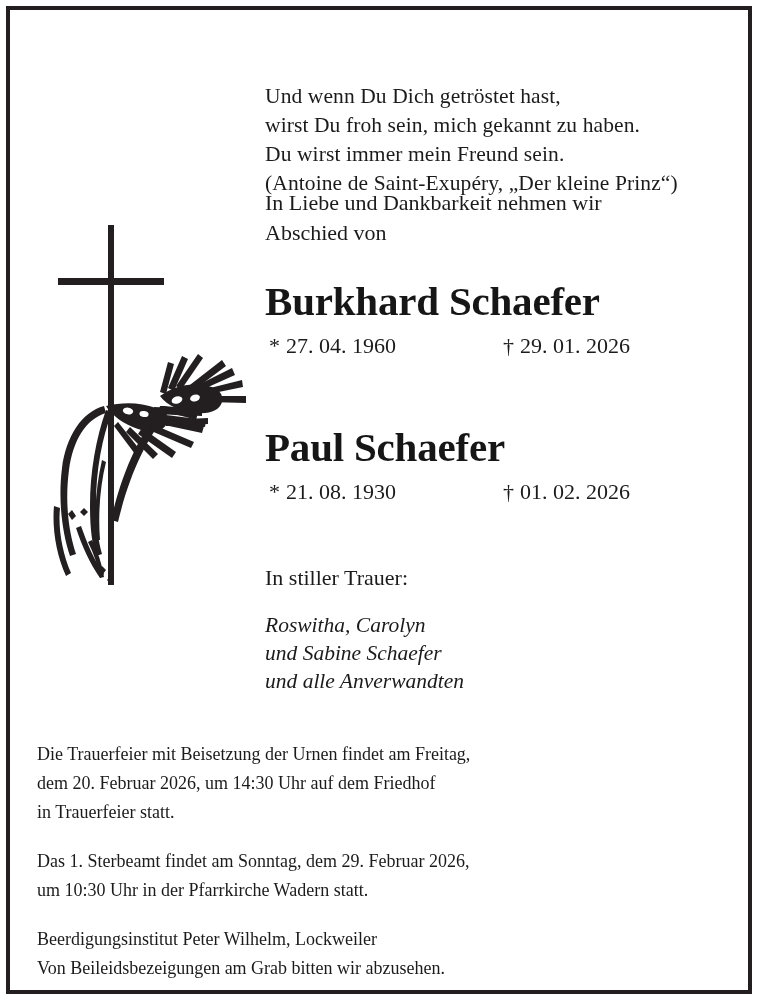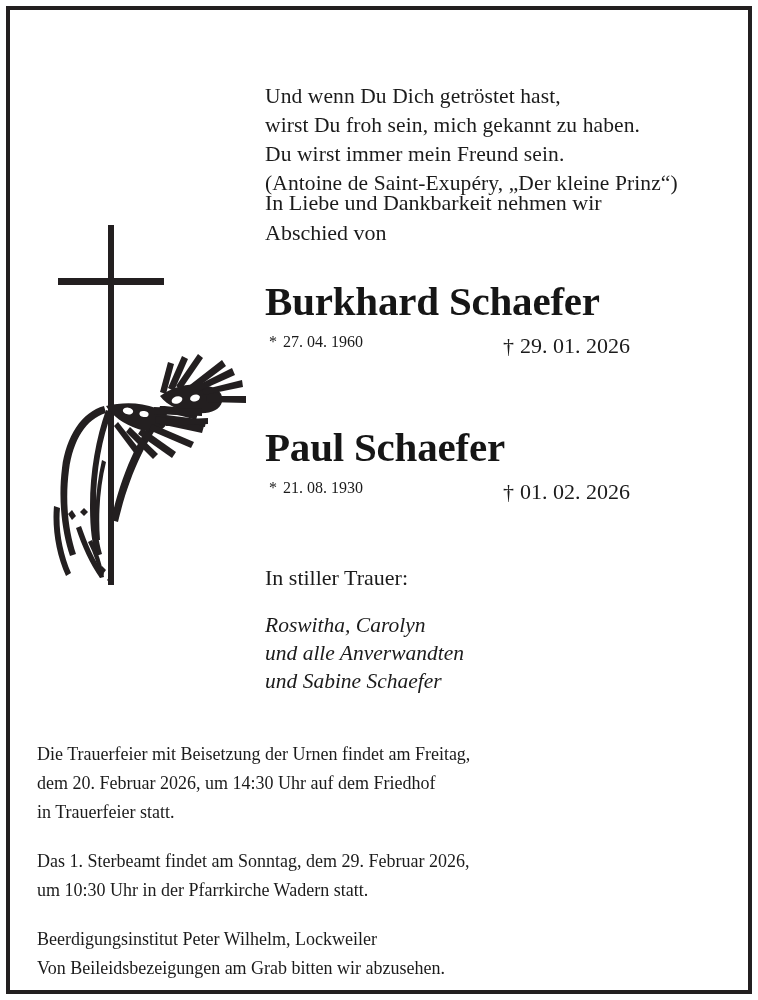--- a/index.html
+++ b/index.html
@@ -93,21 +93,21 @@
   }
   .person-dates {
     position: relative;
     height: 34px;
     margin-top: 7px;
   }
   .date-born {
     position: absolute;
     left: 4px;
     top: 0;
-    font-size: 16px;
+    font-size: 22px;
     white-space: nowrap;
   }
   .date-died {
     position: absolute;
     left: 238px;
     top: 0;
     font-size: 22px;
     white-space: nowrap;
   }
   .sym {
@@ -249,22 +249,22 @@
         <div class="date-died">
           <span class="sym">†</span><span>01. 02. 2026</span>
         </div>
       </div>
     </div>
 
     <div class="mourning">
       <div class="mourning-heading">In stiller Trauer:</div>
       <div class="mourning-names">
         <div class="mourning-name-line">Roswitha, Carolyn</div>
+        <div class="mourning-name-line">und Sabine Schaefer</div>
         <div class="mourning-name-line">und alle Anverwandten</div>
-        <div class="mourning-name-line">und Sabine Schaefer</div>
       </div>
     </div>
 
     <div class="details">
       <div class="detail-block">
         <div class="detail-line">Die Trauerfeier mit Beisetzung der Urnen findet am Freitag,</div>
         <div class="detail-line">dem 20. Februar 2026, um 14:30 Uhr auf dem Friedhof</div>
         <div class="detail-line">in Trauerfeier statt.</div>
       </div>
       <div class="detail-block">

